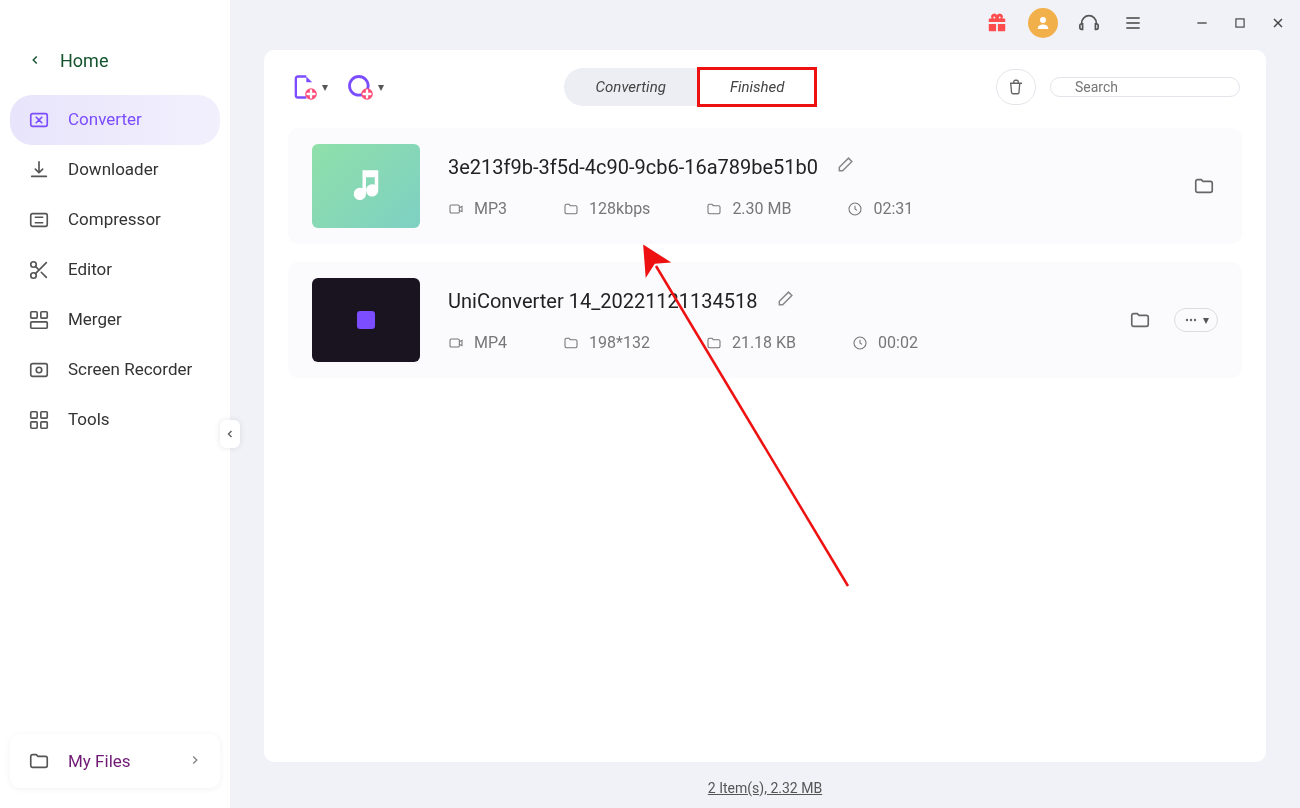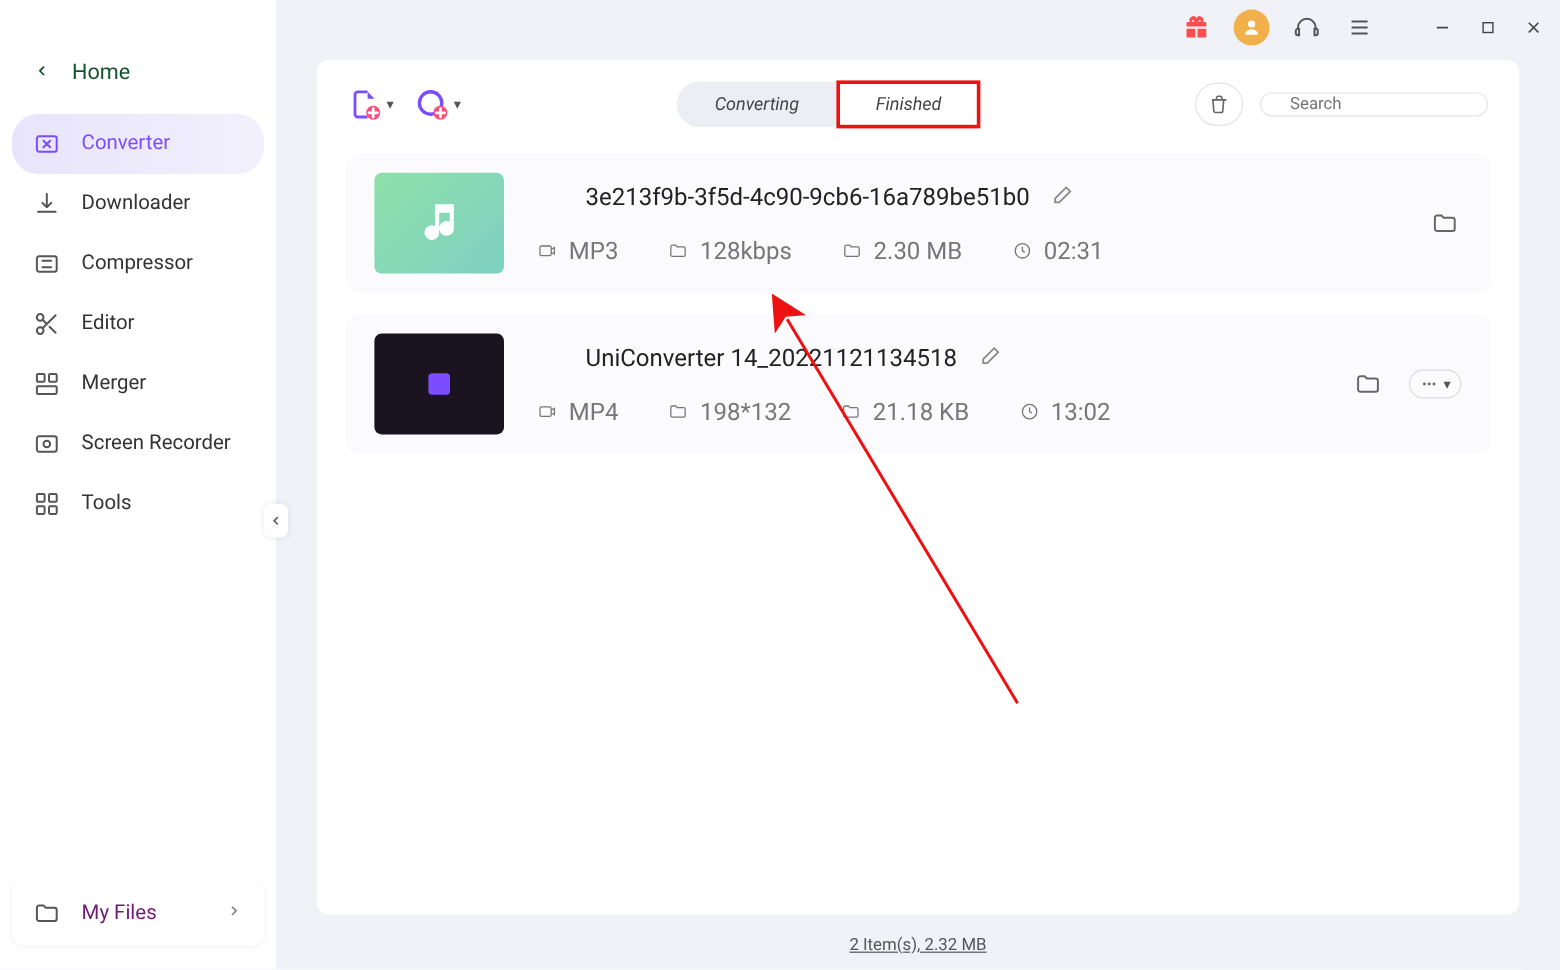--- a/index.html
+++ b/index.html
@@ -45,23 +45,23 @@
 .search-box input { border:none; outline:none; font-size:14px; flex:1; color:#333; background:transparent; }
 
 
 .files { padding:8px 24px; display:flex; flex-direction:column; gap:18px; }
 .file-row { background:#fbfbfd; border-radius:10px; padding:16px 24px; display:flex; align-items:center; gap:28px; }
 .thumb { width:108px; height:84px; border-radius:6px; display:flex; align-items:center; justify-content:center; flex-shrink:0; }
 .thumb.audio { background:linear-gradient(135deg,#8fe0a9,#7ed0c3); color:#fff; }
 .thumb.video { background:#1a1420; display:flex; align-items:center; justify-content:center; }
 .thumb.video .sq { width:18px; height:18px; background:#7b4dff; border-radius:3px; }
 .file-info { flex:1; display:flex; flex-direction:column; gap:20px; }
-.file-title-row { display:flex; align-items:center; gap:18px; font-size:20px; color:#222;margin-left:40px; }
+.file-title-row { display:flex; align-items:center; gap:18px; font-size:20px; color:#222; }
 .edit-ic { color:#888; cursor:pointer; }
-.file-meta { display:flex; align-items:center; gap:42px; color:#777; font-size:20px; }
+.file-meta { display:flex; align-items:center; gap:56px; color:#777; font-size:16px; }
 .meta { display:flex; align-items:center; gap:10px; }
 .meta svg { width:16px; height:16px; }
 .file-actions { display:flex; align-items:center; gap:20px; color:#666; }
 .act { width:28px; height:28px; display:flex; align-items:center; justify-content:center; cursor:pointer; }
 .act svg { width:22px; height:22px; }
 .more-pill { display:flex; align-items:center; gap:4px; border:1px solid #ddd; border-radius:14px; padding:3px 8px; cursor:pointer; }
 
 
 .footer { text-align:center; color:#555; font-size:14px; padding:18px 0 12px 0;text-decoration:underline; }
 
@@ -342,21 +342,21 @@
                 <svg viewBox="0 0 24 24" fill="none" stroke="currentColor" stroke-width="1.6">
                   <path d="M3 7a2 2 0 012-2h4l2 2h8a2 2 0 012 2v8a2 2 0 01-2 2H5a2 2 0 01-2-2V7z"></path>
                 </svg>
                 <span>21.18 KB</span>
               </span>
             <span class="meta">
                 <svg viewBox="0 0 24 24" fill="none" stroke="currentColor" stroke-width="1.6">
                   <circle cx="12" cy="12" r="9"></circle>
                   <path d="M12 7v5l3 2"></path>
                 </svg>
-                <span>13:02</span>
+                <span>00:02</span>
               </span>
           </div>
         </div>
         <div class="file-actions">
           <div class="act">
             <svg viewBox="0 0 24 24" fill="none" stroke="currentColor" stroke-width="1.8">
                 <path d="M3 7a2 2 0 012-2h4l2 2h8a2 2 0 012 2v8a2 2 0 01-2 2H5a2 2 0 01-2-2V7z"></path>
               </svg>
           </div>
           <div class="more-pill">

